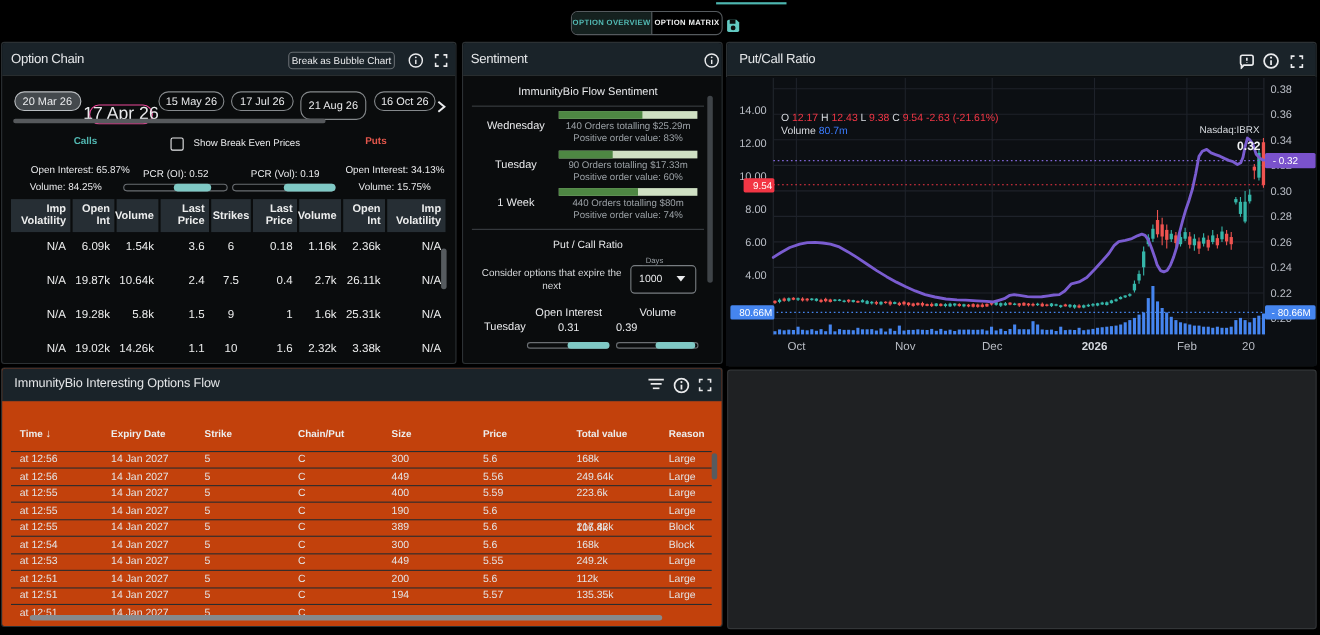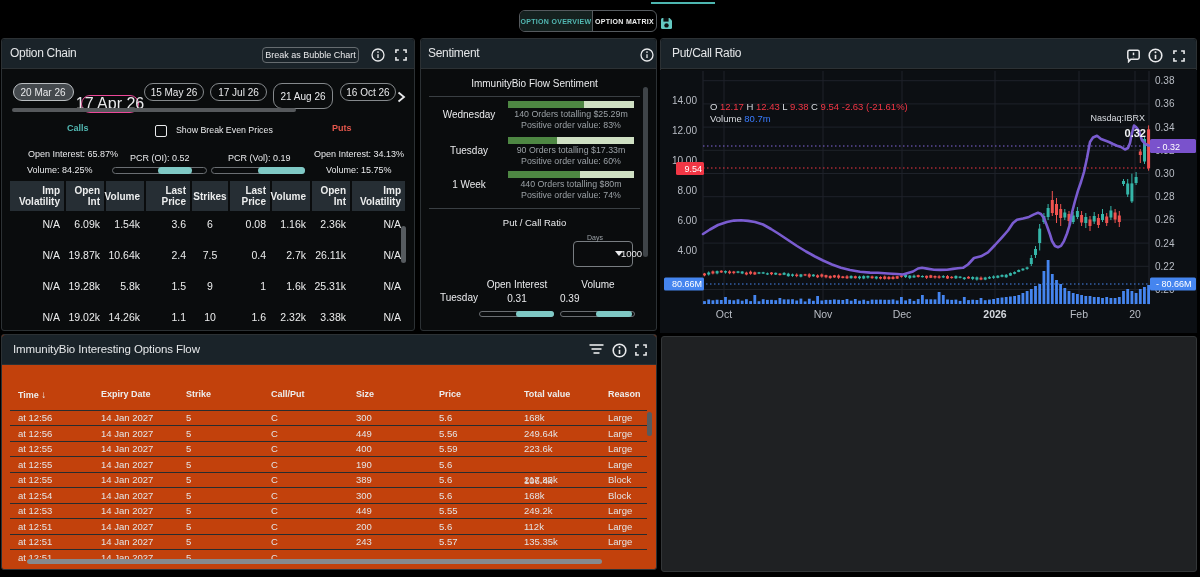--- a/index.html
+++ b/index.html
@@ -95,21 +95,21 @@
         <span style="text-align:right;">Open<br>Int</span>
       </div>
       <div style="position:absolute;left:350px;top:0;width:53px;height:30px;background:#262e34;color:#eceded;font-size:10px;font-weight:bold;display:flex;align-items:center;justify-content:flex-end;padding-right:4px;line-height:11px;">
         <span style="text-align:right;">Imp<br>Volatility</span>
       </div>
       <div style="position:absolute;left:8px;top:27px;width:54px;height:31px;color:#eceded;font-size:10.5px;display:flex;align-items:center;justify-content:flex-end;padding-right:4px;">N/A</div>
       <div style="position:absolute;left:64px;top:27px;width:38px;height:31px;color:#eceded;font-size:10.5px;display:flex;align-items:center;justify-content:flex-end;padding-right:4px;">6.09k</div>
       <div style="position:absolute;left:104px;top:27px;width:38px;height:31px;color:#eceded;font-size:10.5px;display:flex;align-items:center;justify-content:flex-end;padding-right:4px;">1.54k</div>
       <div style="position:absolute;left:144px;top:27px;width:44px;height:31px;color:#eceded;font-size:10.5px;display:flex;align-items:center;justify-content:flex-end;padding-right:4px;">3.6</div>
       <div style="position:absolute;left:190px;top:27px;width:36px;height:31px;color:#eceded;font-size:10.5px;display:flex;align-items:center;justify-content:center;">6</div>
-      <div style="position:absolute;left:228px;top:27px;width:40px;height:31px;color:#eceded;font-size:10.5px;display:flex;align-items:center;justify-content:flex-end;padding-right:4px;">0.08</div>
+      <div style="position:absolute;left:228px;top:27px;width:40px;height:31px;color:#eceded;font-size:10.5px;display:flex;align-items:center;justify-content:flex-end;padding-right:4px;">0.18</div>
       <div style="position:absolute;left:270px;top:27px;width:38px;height:31px;color:#eceded;font-size:10.5px;display:flex;align-items:center;justify-content:flex-end;padding-right:4px;">1.16k</div>
       <div style="position:absolute;left:310px;top:27px;width:38px;height:31px;color:#eceded;font-size:10.5px;display:flex;align-items:center;justify-content:flex-end;padding-right:4px;">2.36k</div>
       <div style="position:absolute;left:350px;top:27px;width:53px;height:31px;color:#eceded;font-size:10.5px;display:flex;align-items:center;justify-content:flex-end;padding-right:4px;">N/A</div>
       <div style="position:absolute;left:8px;top:58px;width:54px;height:31px;color:#eceded;font-size:10.5px;display:flex;align-items:center;justify-content:flex-end;padding-right:4px;">N/A</div>
       <div style="position:absolute;left:64px;top:58px;width:38px;height:31px;color:#eceded;font-size:10.5px;display:flex;align-items:center;justify-content:flex-end;padding-right:4px;">19.87k</div>
       <div style="position:absolute;left:104px;top:58px;width:38px;height:31px;color:#eceded;font-size:10.5px;display:flex;align-items:center;justify-content:flex-end;padding-right:4px;">10.64k</div>
       <div style="position:absolute;left:144px;top:58px;width:44px;height:31px;color:#eceded;font-size:10.5px;display:flex;align-items:center;justify-content:flex-end;padding-right:4px;">2.4</div>
       <div style="position:absolute;left:190px;top:58px;width:36px;height:31px;color:#eceded;font-size:10.5px;display:flex;align-items:center;justify-content:center;">7.5</div>
       <div style="position:absolute;left:228px;top:58px;width:40px;height:31px;color:#eceded;font-size:10.5px;display:flex;align-items:center;justify-content:flex-end;padding-right:4px;">0.4</div>
       <div style="position:absolute;left:270px;top:58px;width:38px;height:31px;color:#eceded;font-size:10.5px;display:flex;align-items:center;justify-content:flex-end;padding-right:4px;">2.7k</div>
@@ -166,23 +166,24 @@
   <div class="txt" style="left:16px;top:140px;width:64px;text-align:center;color:#e9eaec;font-size:10px;">1 Week</div>
   <div class="abs" style="left:87px;top:132px;width:126px;height:7px;background:#cfe0c3;">
       <div style="width:57%;height:100%;background:#4e8743;"></div>
     </div>
   <div class="txt" style="left:87px;top:140px;width:126px;text-align:center;color:#9ba1a6;font-size:8.8px;">440 Orders totalling $80m</div>
   <div class="txt" style="left:87px;top:151px;width:126px;text-align:center;color:#9ba1a6;font-size:8.8px;">Positive order value: 74%</div>
 
   <div class="abs" style="left:8px;top:169px;width:211px;height:1px;background:#3a3f43;"></div>
   <div class="txt" style="left:0;top:178px;width:227px;text-align:center;color:#e9eaec;font-size:9.5px;">Put / Call Ratio</div>
 
+  <div class="abs" style="left:14px;top:203px;width:133px;text-align:center;color:#d6d8da;font-size:9px;line-height:12px;">Consider options that expire the next</div>
   <div class="abs" style="left:152px;top:202px;width:60px;height:26px;border:1px solid #787d81;border-radius:4px;"></div>
   <div class="txt" style="left:163px;top:195px;background:#0a0c0d;padding:0 3px;color:#9ba1a6;font-size:7px;">Days</div>
-  <div class="txt" style="left:160px;top:209px;color:#e9eaec;font-size:9.5px;margin-left:40px;">1000</div>
+  <div class="txt" style="left:160px;top:209px;color:#e9eaec;font-size:9.5px;">1000</div>
   <div class="abs" style="left:194px;top:212px;width:0;height:0;border-left:4px solid transparent;border-right:4px solid transparent;border-top:5px solid #e9eaec;"></div>
 
   <div class="txt" style="left:19px;top:253px;color:#e9eaec;font-size:10px;">Tuesday</div>
   <div class="txt" style="left:58px;top:240px;width:76px;text-align:center;color:#e9eaec;font-size:10px;">Open Interest</div>
   <div class="txt" style="left:58px;top:254px;width:76px;text-align:center;color:#e9eaec;font-size:10px;">0.31</div>
   <div class="abs" style="left:58px;top:272px;width:75px;height:6px;border:1px solid #6a6e72;border-radius:3px;"></div>
   <div class="abs" style="left:95px;top:272px;width:38px;height:6px;background:#7fc9c5;border-radius:3px;"></div>
   <div class="txt" style="left:139px;top:240px;width:76px;text-align:center;color:#e9eaec;font-size:10px;">Volume</div>
   <div class="txt" style="left:139px;top:254px;width:76px;color:#e9eaec;font-size:10px;">0.39</div>
   <div class="abs" style="left:139px;top:272px;width:75px;height:6px;border:1px solid #6a6e72;border-radius:3px;"></div>
@@ -617,21 +618,21 @@
       <circle cx="7.5" cy="4.3" r="1" fill="#e9eaec"></circle>
     </svg>
   <svg class="abs" style="left:633px;top:9px" width="12" height="12" viewBox="0 0 13 13" fill="none" stroke="#e9eaec" stroke-width="1.7">
       <path d="M1 4.2 V1 H4.2 M8.8 1 H12 V4.2 M12 8.8 V12 H8.8 M4.2 12 H1 V8.8"></path>
     </svg>
 
   <div class="abs" id="flowTable" style="left:0;top:30px;width:100%;">
       <div style="position:absolute;left:16px;top:24px;color:#eceded;font-size:9px;font-weight:bold;white-space:nowrap;">Time <span style="font-weight:normal;font-size:10px;">↓</span></div>
       <div style="position:absolute;left:99px;top:24px;color:#eceded;font-size:9px;font-weight:bold;white-space:nowrap;">Expiry Date</div>
       <div style="position:absolute;left:184px;top:24px;color:#eceded;font-size:9px;font-weight:bold;white-space:nowrap;">Strike</div>
-      <div style="position:absolute;left:269px;top:24px;color:#eceded;font-size:9px;font-weight:bold;white-space:nowrap;">Call/Put</div>
+      <div style="position:absolute;left:269px;top:24px;color:#eceded;font-size:9px;font-weight:bold;white-space:nowrap;">Chain/Put</div>
       <div style="position:absolute;left:354px;top:24px;color:#eceded;font-size:9px;font-weight:bold;white-space:nowrap;">Size</div>
       <div style="position:absolute;left:437px;top:24px;color:#eceded;font-size:9px;font-weight:bold;white-space:nowrap;">Price</div>
       <div style="position:absolute;left:522px;top:24px;color:#eceded;font-size:9px;font-weight:bold;white-space:nowrap;">Total value</div>
       <div style="position:absolute;left:606px;top:24px;color:#eceded;font-size:9px;font-weight:bold;white-space:nowrap;">Reason</div>
       <div style="position:absolute;left:8px;top:44.5px;width:637px;height:15.5px;border-top:1px solid #292c2e;"></div>
       <div style="position:absolute;left:16px;top:47.2px;color:#e3e4e6;font-size:9.5px;white-space:nowrap;">at 12:56</div>
       <div style="position:absolute;left:99px;top:47.2px;color:#e3e4e6;font-size:9.5px;white-space:nowrap;">14 Jan 2027</div>
       <div style="position:absolute;left:184px;top:47.2px;color:#e3e4e6;font-size:9.5px;white-space:nowrap;">5</div>
       <div style="position:absolute;left:269px;top:47.2px;color:#e3e4e6;font-size:9.5px;white-space:nowrap;">C</div>
       <div style="position:absolute;left:354px;top:47.2px;color:#e3e4e6;font-size:9.5px;white-space:nowrap;">300</div>
@@ -699,21 +700,21 @@
       <div style="position:absolute;left:269px;top:155.7px;color:#e3e4e6;font-size:9.5px;white-space:nowrap;">C</div>
       <div style="position:absolute;left:354px;top:155.7px;color:#e3e4e6;font-size:9.5px;white-space:nowrap;">200</div>
       <div style="position:absolute;left:437px;top:155.7px;color:#e3e4e6;font-size:9.5px;white-space:nowrap;">5.6</div>
       <div style="position:absolute;left:522px;top:155.7px;color:#e3e4e6;font-size:9.5px;white-space:nowrap;">112k</div>
       <div style="position:absolute;left:606px;top:155.7px;color:#e3e4e6;font-size:9.5px;white-space:nowrap;">Large</div>
       <div style="position:absolute;left:8px;top:168.5px;width:637px;height:15.5px;border-top:1px solid #292c2e;"></div>
       <div style="position:absolute;left:16px;top:171.2px;color:#e3e4e6;font-size:9.5px;white-space:nowrap;">at 12:51</div>
       <div style="position:absolute;left:99px;top:171.2px;color:#e3e4e6;font-size:9.5px;white-space:nowrap;">14 Jan 2027</div>
       <div style="position:absolute;left:184px;top:171.2px;color:#e3e4e6;font-size:9.5px;white-space:nowrap;">5</div>
       <div style="position:absolute;left:269px;top:171.2px;color:#e3e4e6;font-size:9.5px;white-space:nowrap;">C</div>
-      <div style="position:absolute;left:354px;top:171.2px;color:#e3e4e6;font-size:9.5px;white-space:nowrap;">243</div>
+      <div style="position:absolute;left:354px;top:171.2px;color:#e3e4e6;font-size:9.5px;white-space:nowrap;">194</div>
       <div style="position:absolute;left:437px;top:171.2px;color:#e3e4e6;font-size:9.5px;white-space:nowrap;">5.57</div>
       <div style="position:absolute;left:522px;top:171.2px;color:#e3e4e6;font-size:9.5px;white-space:nowrap;">135.35k</div>
       <div style="position:absolute;left:606px;top:171.2px;color:#e3e4e6;font-size:9.5px;white-space:nowrap;">Large</div>
       <div style="position:absolute;left:8px;top:184.0px;width:637px;height:1px;background:#292c2e;"></div>
       <div style="position:absolute;left:16px;top:186.7px;color:#e3e4e6;font-size:9.5px;">at 12:51</div>
       <div style="position:absolute;left:99px;top:186.7px;color:#e3e4e6;font-size:9.5px;">14 Jan 2027</div>
       <div style="position:absolute;left:184px;top:186.7px;color:#e3e4e6;font-size:9.5px;">5</div>
       <div style="position:absolute;left:269px;top:186.7px;color:#e3e4e6;font-size:9.5px;">C</div>
     </div>
   <div class="abs" style="left:25px;top:224px;width:575px;height:5px;background:#87898c;border-radius:3px;"></div>

